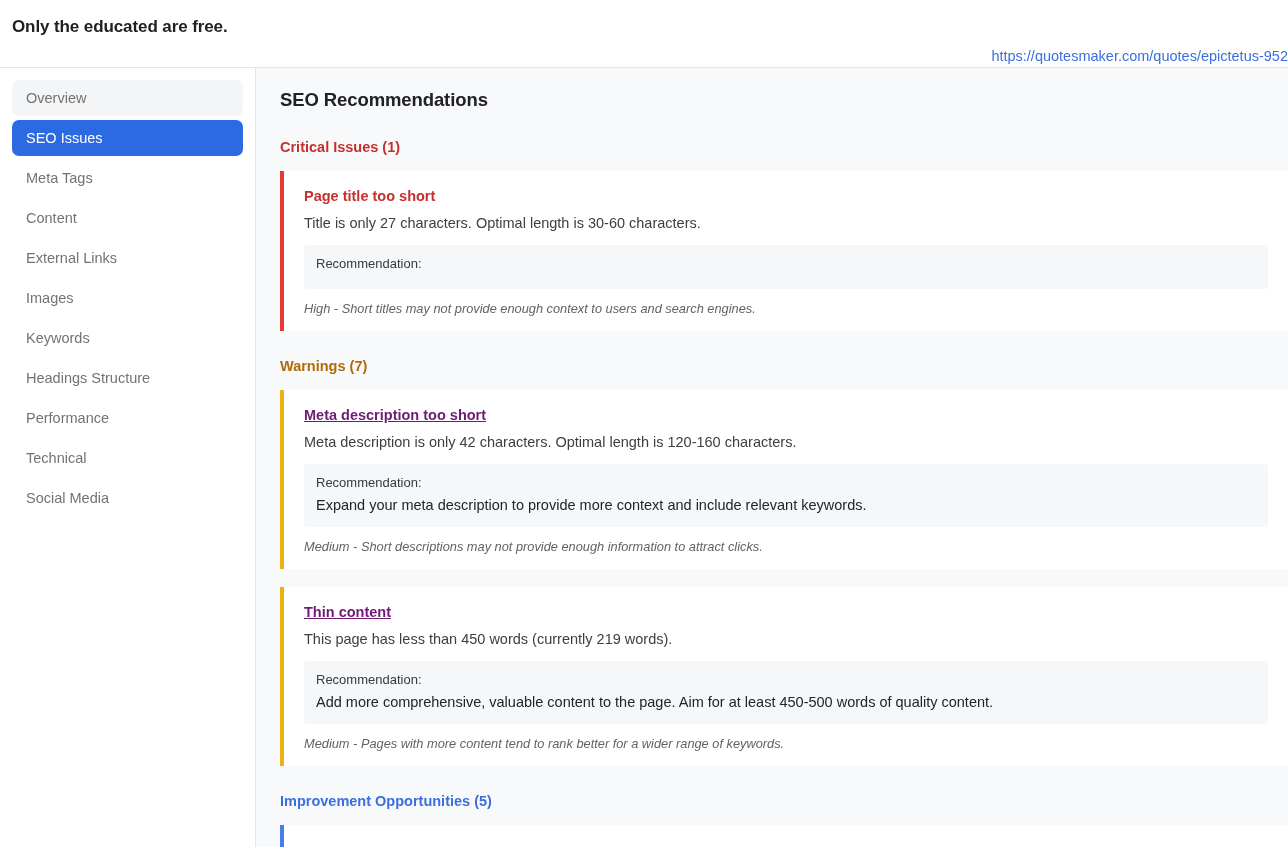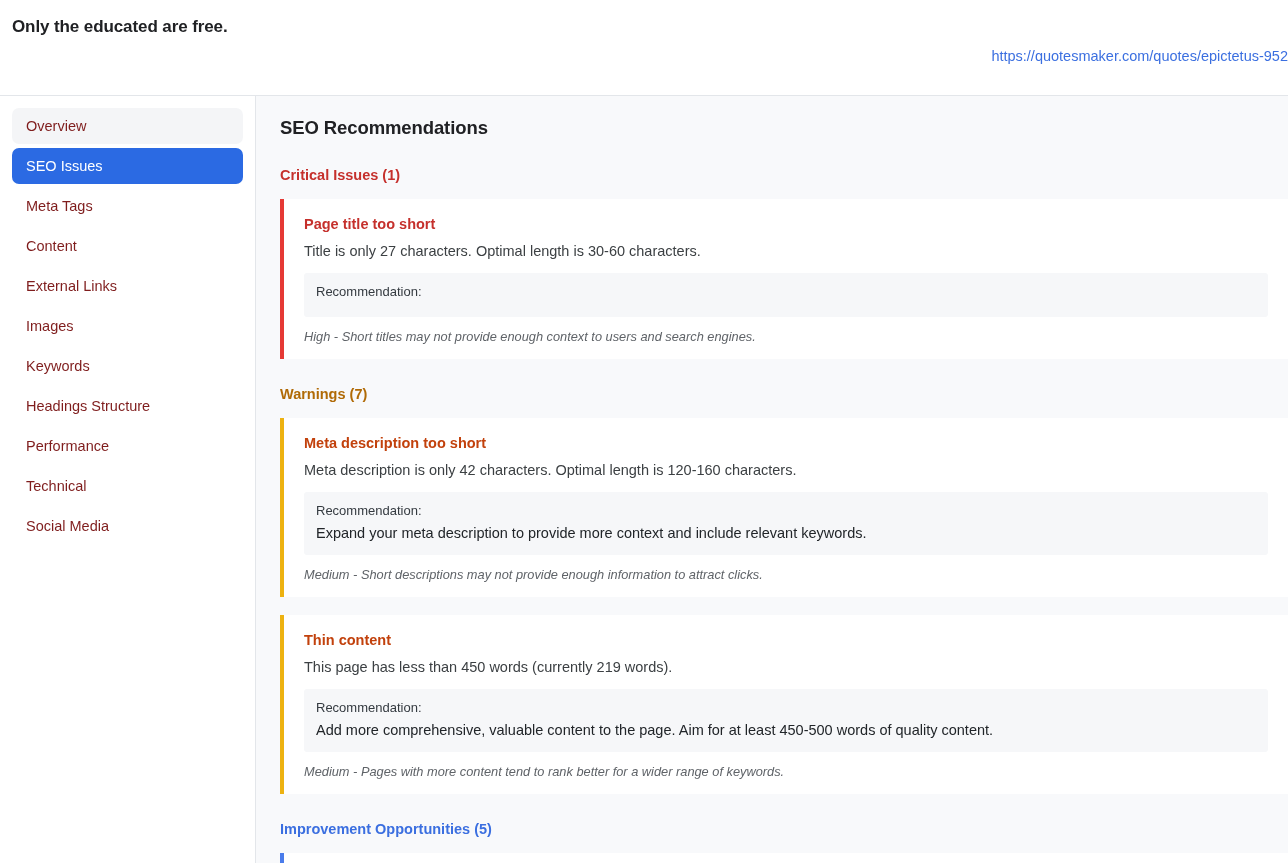--- a/index.html
+++ b/index.html
@@ -12,21 +12,21 @@
     background: #ffffff;
     font-family: "Liberation Sans", sans-serif;
     -webkit-font-smoothing: antialiased;
   }
 
   
   .page-header {
     padding: 16px 0 14px 12px;
     background: #ffffff;
     border-bottom: 1px solid #e3e6ea;
-    height: 96px;
+    height: 68px;
   }
   .page-title {
     font-size: 17px;
     font-weight: bold;
     color: #202124;
     line-height: 22px;
     letter-spacing: -0.1px;
   }
   .page-url {
     display: block;
@@ -53,21 +53,21 @@
     border-right: 1px solid #e3e6ea;
     padding: 12px 12px 0 12px;
   }
   .nav-item {
     display: block;
     height: 36px;
     line-height: 36px;
     padding: 0 14px;
     border-radius: 7px;
     font-size: 14.5px;
-    color: #7f1d1d;
+    color: #737373;
     margin-bottom: 4px;
     white-space: nowrap;
     cursor: pointer;
     user-select: none;
   }
   .nav-item.is-hover { background: #f4f5f7; }
   .nav-item.is-active {
     background: #2b6ae3;
     color: #ffffff;
   }
@@ -113,21 +113,21 @@
   .issue-card.sev-warning  { border-left-color: #edb211; }
   .issue-card.sev-info     { border-left-color: #4a7ceb; }
 
   .issue-title {
     font-size: 14.5px;
     font-weight: bold;
     line-height: 18px;
     margin-bottom: 9px;
   }
   .issue-card.sev-critical .issue-title { color: #c5302c; }
-  .issue-card.sev-warning  .issue-title { color: #c2410c; }
+  .issue-card.sev-warning  .issue-title { color: #701a75; text-decoration: underline; }
 
   .issue-desc {
     font-size: 14.5px;
     color: #3c4043;
     line-height: 19px;
     margin-bottom: 12px;
   }
 
   .reco-box {
     background: #f6f7f9;

